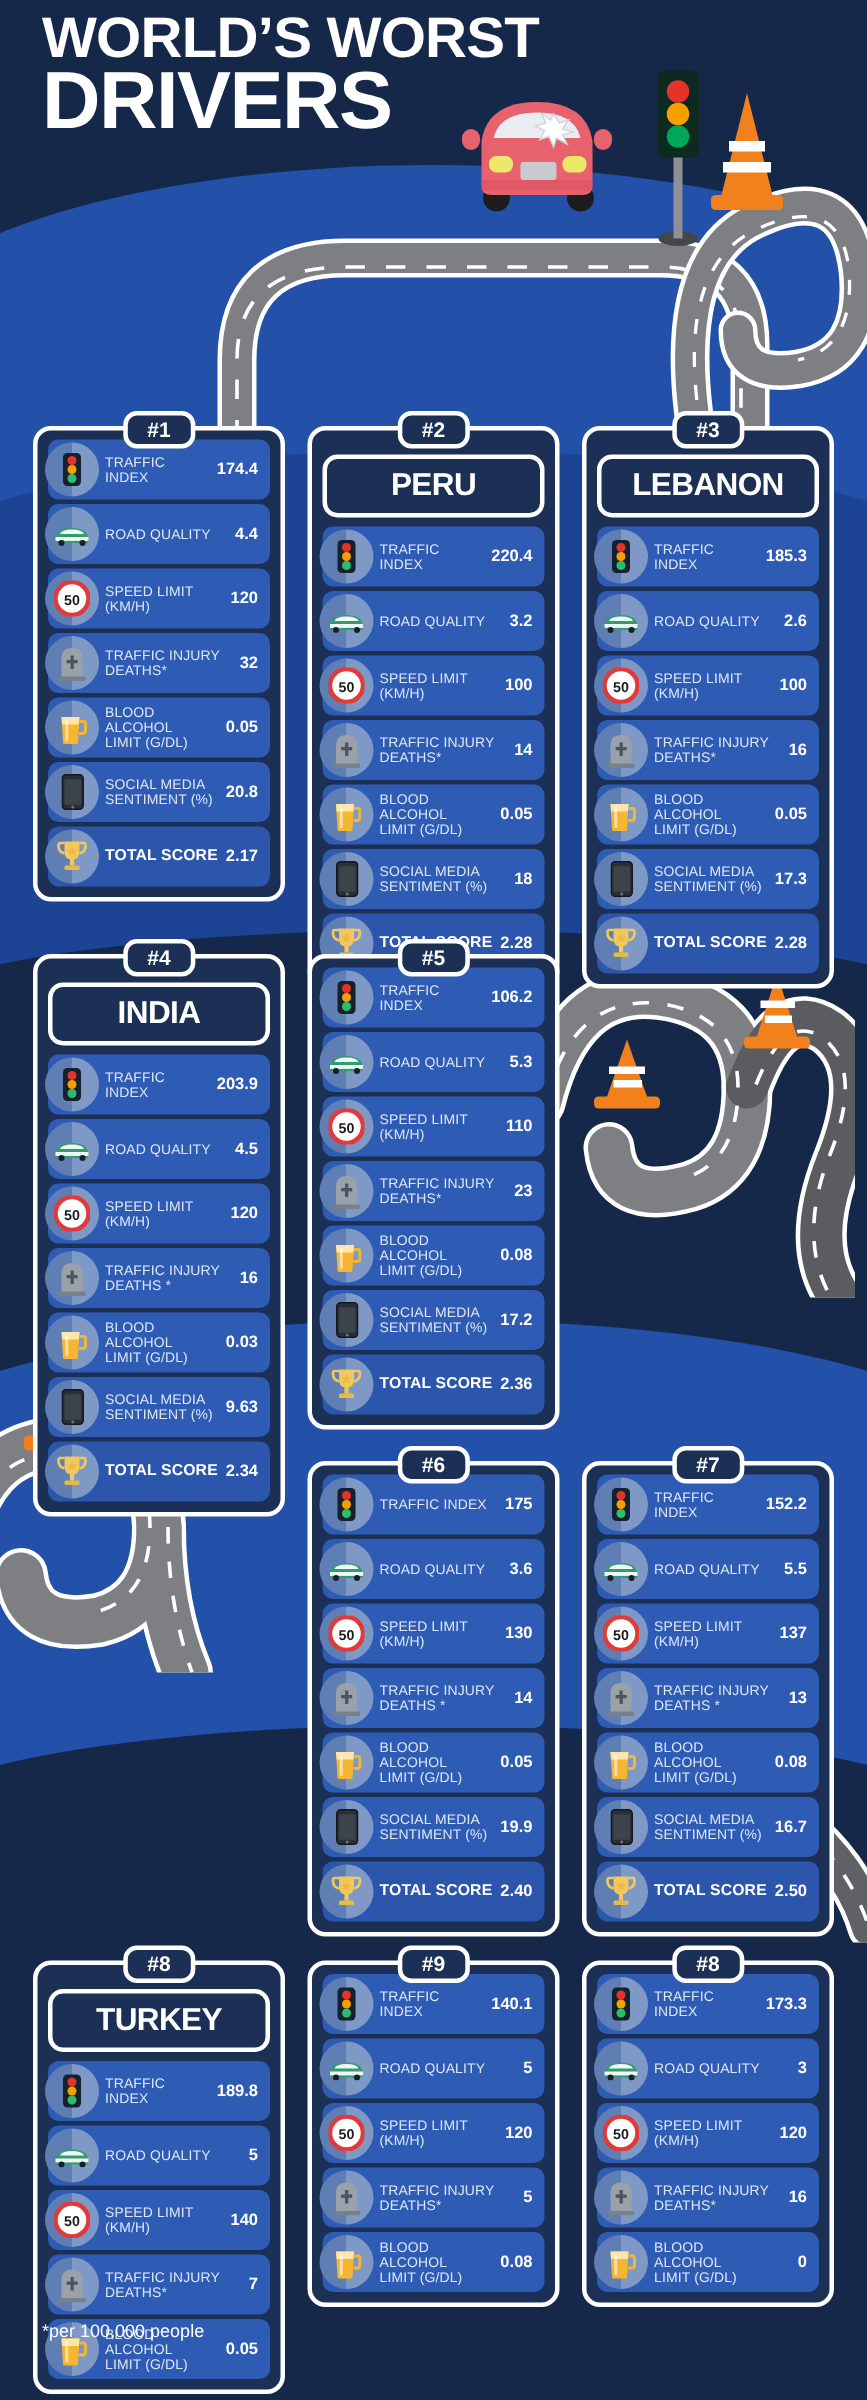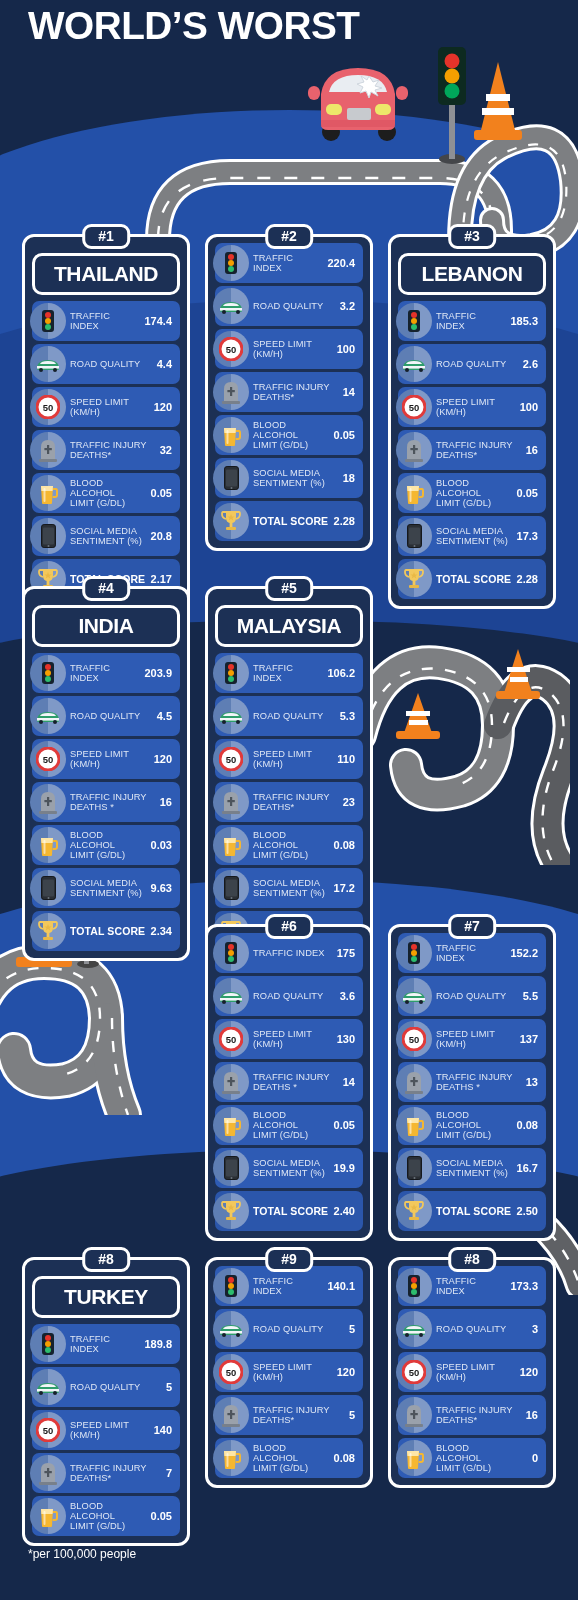--- a/index.html
+++ b/index.html
@@ -193,20 +193,21 @@
     <path d="M-10 10 Q70 14 110 48 Q140 76 150 110"></path>
   </g>
   <g fill="none" stroke="#ffffff" stroke-width="2.4" stroke-dasharray="11 12">
     <path d="M-6 8 Q70 10 108 46 Q136 72 148 106"></path>
   </g>
 </svg>
 
 <div class="header">
   <div class="title-wrap">
     <div class="title-l1">WORLD’S WORST</div>
+    <div class="title-l2">DRIVERS</div>
   </div>
 </div>
 
 <svg style="position:absolute;left:307px;top:58px;z-index:7;" width="102" height="84" viewBox="0 0 102 84">
   <ellipse cx="24" cy="74" rx="9" ry="9" fill="#1d1d1d"></ellipse>
   <ellipse cx="80" cy="74" rx="9" ry="9" fill="#1d1d1d"></ellipse>
   <rect x="1" y="28" width="12" height="14" rx="6" fill="#e8626d"></rect>
   <rect x="89" y="28" width="12" height="14" rx="6" fill="#e8626d"></rect>
   <path d="M14 36 Q18 10 51 10 Q84 10 88 36 L88 66 Q88 72 81 72 L21 72 Q14 72 14 66 Z" fill="#e8626d"></path>
   <path d="M22 34 Q26 17 51 17 Q76 17 80 34 Z" fill="#e9edf2"></path>
@@ -231,21 +232,20 @@
 <svg style="position:absolute;left:470px;top:58px;z-index:7;" width="56" height="86" viewBox="0 0 56 86">
   <polygon points="10,76 28,4 46,76" fill="#f2811d"></polygon>
   <rect x="4" y="72" width="48" height="10" rx="3" fill="#f2811d"></rect>
   <rect x="16" y="36" width="24" height="7" fill="#ffffff"></rect>
   <rect x="12" y="50" width="32" height="7" fill="#ffffff"></rect>
 </svg>
 
 <div class="cards" id="cards-root">
     <div class="card" style="left: 22px; top: 190px;">
       <div class="rank">#1</div>
-      <div class="country">THAILAND</div>
       <div class="rows">
         <div class="row">
           <div class="icon-wrap">
             <svg class="ico" width="16" height="24" viewBox="0 0 16 24">
               <rect x="2" y="1" width="12" height="22" rx="3" fill="#15222e"></rect>
               <circle cx="8" cy="6" r="3" fill="#e5332a"></circle>
               <circle cx="8" cy="12" r="3" fill="#f59f00"></circle>
               <circle cx="8" cy="18" r="3" fill="#2dbd6e"></circle>
             </svg>
           </div>
@@ -326,20 +326,21 @@
               <polygon points="12,5 13,7.4 15.6,7.4 13.5,9 14.3,11.4 12,10 9.7,11.4 10.5,9 8.4,7.4 11,7.4" fill="#e9b946"></polygon>
             </svg>
           </div>
           <div class="label" style="white-space: pre-line;">TOTAL SCORE</div>
           <div class="value">2.17</div>
         </div>
       </div>
     </div>
     <div class="card" style="left: 205px; top: 190px;">
       <div class="rank">#2</div>
+      <div class="country">PERU</div>
       <div class="rows">
         <div class="row">
           <div class="icon-wrap">
             <svg class="ico" width="16" height="24" viewBox="0 0 16 24">
               <rect x="2" y="1" width="12" height="22" rx="3" fill="#15222e"></rect>
               <circle cx="8" cy="6" r="3" fill="#e5332a"></circle>
               <circle cx="8" cy="12" r="3" fill="#f59f00"></circle>
               <circle cx="8" cy="18" r="3" fill="#2dbd6e"></circle>
             </svg>
           </div>
@@ -610,21 +611,20 @@
               <polygon points="12,5 13,7.4 15.6,7.4 13.5,9 14.3,11.4 12,10 9.7,11.4 10.5,9 8.4,7.4 11,7.4" fill="#e9b946"></polygon>
             </svg>
           </div>
           <div class="label" style="white-space: pre-line;">TOTAL SCORE</div>
           <div class="value">2.34</div>
         </div>
       </div>
     </div>
     <div class="card" style="left: 205px; top: 542px;">
       <div class="rank">#5</div>
-      <div class="country">MALAYSIA</div>
       <div class="rows">
         <div class="row">
           <div class="icon-wrap">
             <svg class="ico" width="16" height="24" viewBox="0 0 16 24">
               <rect x="2" y="1" width="12" height="22" rx="3" fill="#15222e"></rect>
               <circle cx="8" cy="6" r="3" fill="#e5332a"></circle>
               <circle cx="8" cy="12" r="3" fill="#f59f00"></circle>
               <circle cx="8" cy="18" r="3" fill="#2dbd6e"></circle>
             </svg>
           </div>

